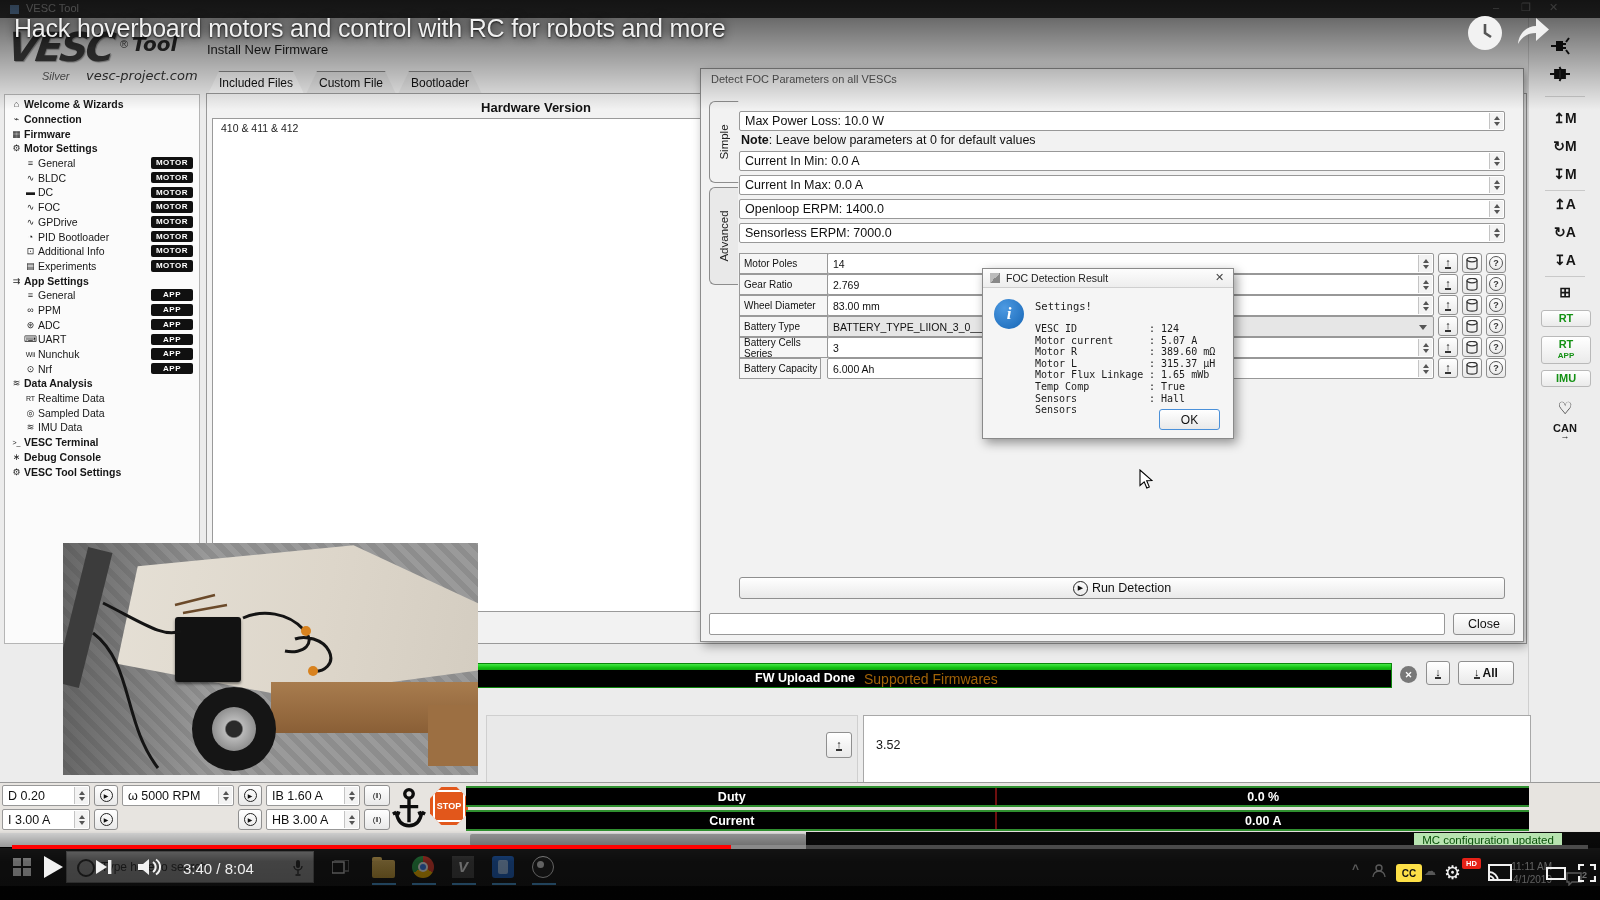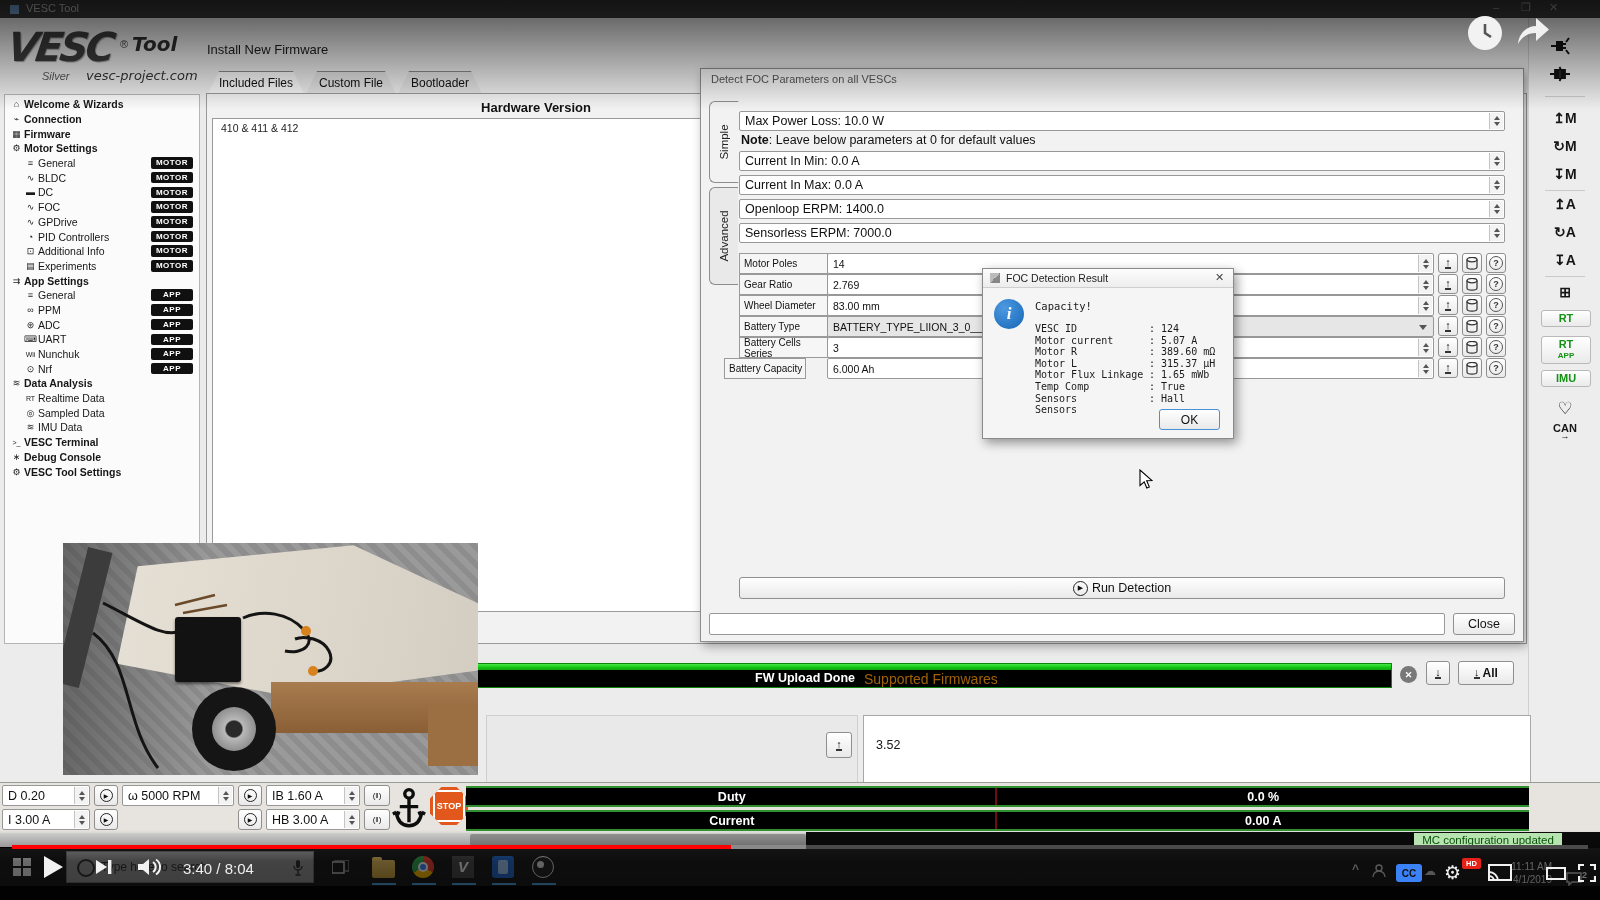--- a/index.html
+++ b/index.html
@@ -127,21 +127,21 @@
   .traytime{color:#ddd;font-size:10px;text-align:right;width:60px;}
   
   .yt{z-index:30;}
   #yttitle{left:14px;top:14px;font-size:25px;color:#f0f0f0;letter-spacing:-.2px;
            text-shadow:0 0 10px rgba(0,0,0,.9),0 1px 2px rgba(0,0,0,.8);z-index:30;}
   #ytclock{left:1468px;top:16px;width:34px;height:34px;border-radius:50%;background:#f2f2f2;z-index:30;}
   #ytprogress-base{left:12px;top:845px;width:1576px;height:4px;background:#4a4a4a;z-index:31;}
   #ytloaded{left:12px;top:845px;width:794px;height:4px;background:#8a8a8a;z-index:31;}
   #ytred{left:12px;top:845px;width:719px;height:4px;background:#f00;z-index:32;}
   #yttime{left:183px;top:860px;font-size:15px;color:#eee;z-index:33;}
-  #ytcc{left:1396px;top:864px;width:26px;height:18px;background:#3b82f6;border-radius:3px;color:#111;
+  #ytcc{left:1396px;top:864px;width:26px;height:18px;background:#fde047;border-radius:3px;color:#111;
         font-weight:bold;font-size:10px;display:flex;align-items:center;justify-content:center;z-index:33;}
   #ythd{left:1462px;top:858px;width:19px;height:11px;background:#e62117;border-radius:2px;color:#fff;
         font-weight:bold;font-size:7.5px;display:flex;align-items:center;justify-content:center;z-index:34;}
   #ytgear{left:1444px;top:861px;font-size:19px;color:#f1f1f1;z-index:33;}
   #yttheater{left:1546px;top:867px;width:20px;height:13px;border:2px solid #f1f1f1;box-sizing:border-box;z-index:33;}
   
   #gradtop{left:0;top:0;width:1600px;height:110px;z-index:20;pointer-events:none;
            background:linear-gradient(rgba(0,0,0,.66),rgba(0,0,0,0));}
   #gradbottom{left:0;top:830px;width:1600px;height:70px;z-index:20;pointer-events:none;
            background:linear-gradient(rgba(0,0,0,0),rgba(0,0,0,.55) 45%,rgba(0,0,0,.6));}
@@ -235,21 +235,21 @@
           <span class="sbl">FOC</span>
           <span class="sbadge">MOTOR</span>
         </div>
       <div class="sbi sub">
           <span class="sbic">∿</span>
           <span class="sbl">GPDrive</span>
           <span class="sbadge">MOTOR</span>
         </div>
       <div class="sbi sub">
           <span class="sbic">◔</span>
-          <span class="sbl">PID Controllers</span>
+          <span class="sbl">PID Bootloader</span>
           <span class="sbadge">MOTOR</span>
         </div>
       <div class="sbi sub">
           <span class="sbic">⊡</span>
           <span class="sbl">Additional Info</span>
           <span class="sbadge">MOTOR</span>
         </div>
       <div class="sbi sub">
           <span class="sbic">▤</span>
           <span class="sbl">Experiments</span>
@@ -463,21 +463,21 @@
     <div class="btn sqbtn" style="left:761px;top:268px;">
         <svg width="12" height="13" viewBox="0 0 12 13">
           <ellipse cx="6" cy="2.6" rx="5" ry="2.2" fill="none" stroke="#333" stroke-width="1.2"></ellipse>
           <path d="M1 2.6 V10 a5 2.2 0 0 0 10 0 V2.6" fill="none" stroke="#333" stroke-width="1.2"></path>
         </svg>
       </div>
     <div class="btn sqbtn" style="left:785px;top:268px;">
         <span class="helpg">?</span>
       </div>
 
-    <div class="prow-label" style="left:23px;top:289px;width:82px;height:21px;">Battery Capacity</div>
+    <div class="prow-label" style="left:38px;top:289px;width:82px;height:21px;">Battery Capacity</div>
     <div class="field" style="left:126px;top:289px;width:607px;height:21px;font-size:10.5px;">
         <span>6.000 Ah</span>
         <span class="spin">
           <i class="u"></i>
           <i class="d"></i>
         </span>
       </div>
     <div class="btn sqbtn" style="left:737px;top:289px;">
         <span class="upg">↑</span>
       </div>
@@ -500,21 +500,21 @@
     <div class="field" style="left:8px;top:544px;width:736px;height:22px;"></div>
     <div class="btn ab" style="left:752px;top:544px;width:62px;height:22px;font-size:12.5px;">Close</div>
   </div>
 
   <div class="ab" id="resdlg">
     <div class="ab rtitlebar"></div>
     <div class="ab rticon"></div>
     <div class="ab rtitle">FOC Detection Result</div>
     <div class="ab rclose">✕</div>
     <div class="ab" id="infocirc">i</div>
-    <div class="ab mono" style="left:52px;top:31px;font-size:10.5px;color:#1a1a1a;">Capacity!</div>
+    <div class="ab mono" style="left:52px;top:31px;font-size:10.5px;color:#1a1a1a;">Settings!</div>
     <div class="ab mono" style="left:52px;top:54px;">
       <div class="rrow"><span class="rlab">VESC ID</span><span class="rval">124</span></div>
       <div class="rrow"><span class="rlab">Motor current</span><span class="rval">5.07 A</span></div>
       <div class="rrow"><span class="rlab">Motor R</span><span class="rval">389.60 mΩ</span></div>
       <div class="rrow"><span class="rlab">Motor L</span><span class="rval">315.37 µH</span></div>
       <div class="rrow"><span class="rlab">Motor Flux Linkage</span><span class="rval">1.65 mWb</span></div>
       <div class="rrow"><span class="rlab">Temp Comp</span><span class="rval">True</span></div>
       <div class="rrow"><span class="rlab">Sensors</span><span class="rval">Hall Sensors</span></div>
     </div>
     <div class="btn ab" style="left:176px;top:140px;width:61px;height:21px;border-color:#4a90d9;">OK</div>
@@ -735,20 +735,21 @@
   <div class="ab" style="left:1566px;top:872px;z-index:13;">
     <svg width="16" height="14" viewBox="0 0 16 14">
         <path d="M1 1 h14 v9 h-9 l-3 3 v-3 h-2 z" fill="none" stroke="#ccc" stroke-width="1.4"></path>
       </svg>
     <span style="position:absolute;left:16px;top:-2px;color:#fff;font-size:9px;font-weight:bold;">2</span>
   </div>
 
   <div class="ab" id="gradtop"></div>
   <div class="ab" id="gradbottom"></div>
 
+  <div class="ab" id="yttitle">Hack hoverboard motors and control with RC for robots and more</div>
   <div class="ab" id="ytclock">
     <svg width="34" height="34" viewBox="0 0 34 34">
         <path d="M17 8 V17 L23 21" stroke="#555" stroke-width="2.6" fill="none"></path>
       </svg>
   </div>
   <div class="ab yt" style="left:1512px;top:14px;">
     <svg width="40" height="36" viewBox="0 0 40 36">
         <path d="M6 30 C7 18 16 12 24 12 L24 4 L37 15.5 L24 27 L24 19 C17 19 10 22 6 30 Z" fill="#f1f1f1"></path>
       </svg>
   </div>

